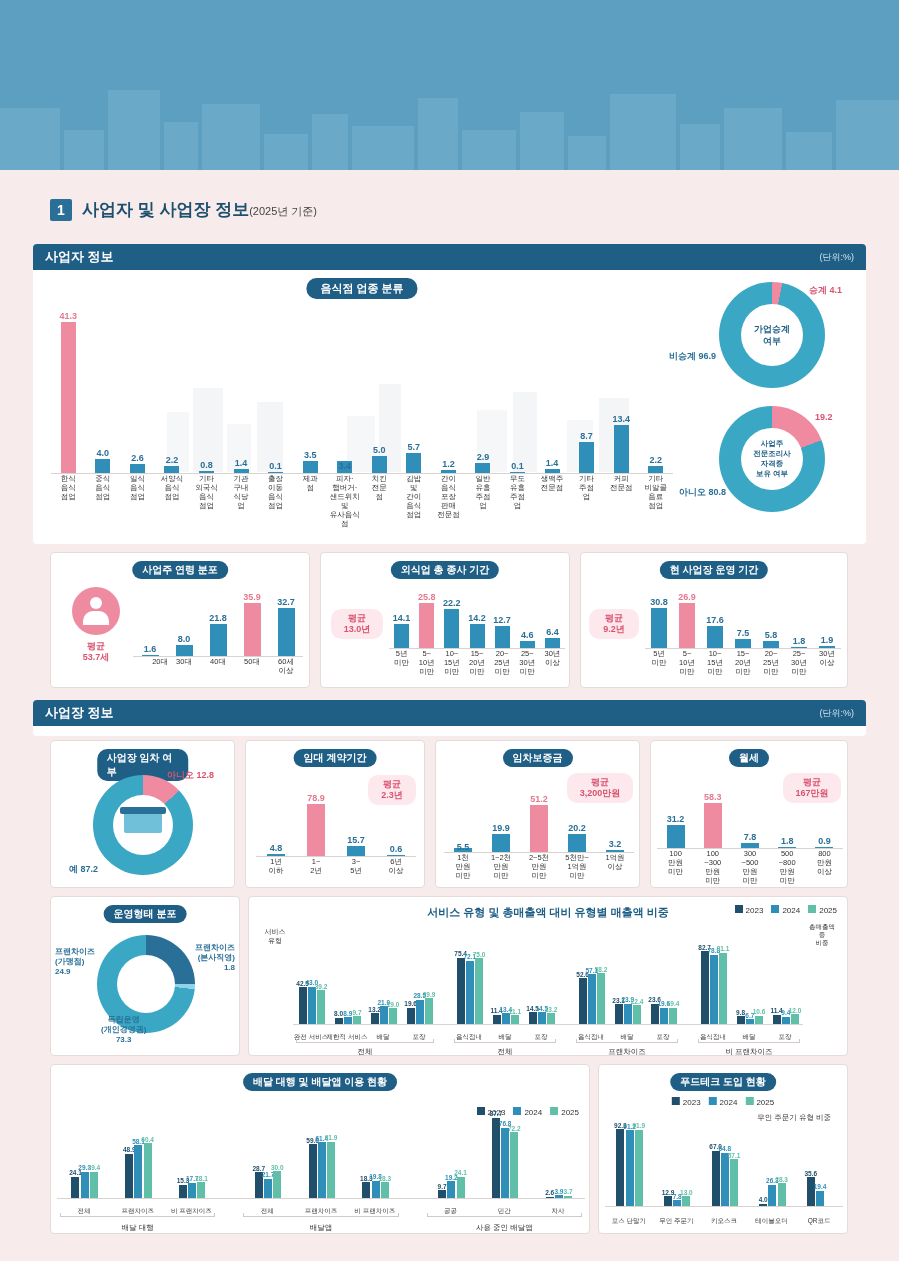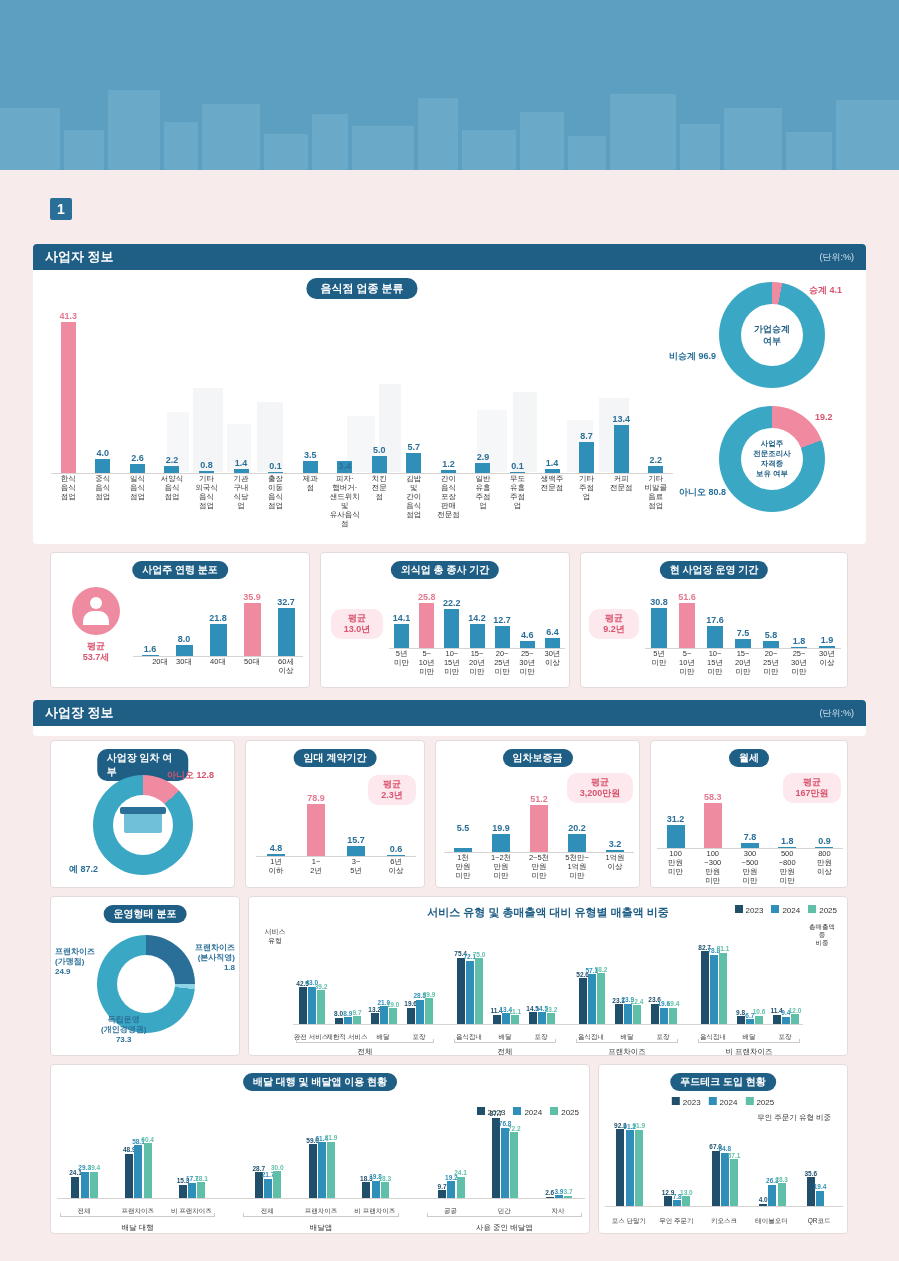--- a/index.html
+++ b/index.html
@@ -96,20 +96,23 @@
       <i style="left:610px;width:66px;height:76px"></i>
       <i style="left:680px;width:40px;height:46px"></i>
       <i style="left:724px;width:58px;height:62px"></i>
       <i style="left:786px;width:46px;height:38px"></i>
       <i style="left:836px;width:63px;height:70px"></i>
     </div>
   </div>
 
   <div class="sec-head">
     <div class="sec-num">1</div>
+    <div class="sec-title">
+      <span>사업자 및 사업장 정보</span><span class="sec-sub">(2025년 기준)</span>
+    </div>
   </div>
 
   <div class="band" style="top:244px;height:300px;">
     <div class="band-head">
       <div class="bt">사업자 정보</div>
       <div class="unit">(단위:%)</div>
     </div>
 
     <div style="position:absolute;left:14px;top:34px;width:630px;height:256px;">
       <div style="position:absolute;left:50%;top:0;transform:translateX(-50%);" class="pill">음식점 업종 분류</div>
@@ -273,21 +276,21 @@
     <div style="position:absolute;left:50%;top:8px;transform:translateX(-50%);" class="pill pill-sm">현 사업장 운영 기간</div>
     <div class="avgbox" style="position:absolute;left:8px;top:56px;width:50px;">
       <span>평균</span><br>
       <span>9.2년</span>
     </div>
     <div id="opbars" style="position:absolute;left:64px;top:30px;width:196px;height:100px;">
         <div class="bar" style="position: absolute; width: 16px; left: 6px; bottom: 34px; height: 41.0667px;"></div>
         <div class="val" style="position: absolute; width: 28px; left: 0px; bottom: 76.0667px;">30.8</div>
         <div class="cat" style="position: absolute; width: 30px; left: -1px; bottom: 0px; height: 34px;">5년<br>미만</div>
         <div class="bar pink" style="position: absolute; width: 16px; left: 34px; bottom: 34px; height: 46.4px;"></div>
-        <div class="val pink" style="position: absolute; width: 28px; left: 28px; bottom: 81.4px;">51.6</div>
+        <div class="val pink" style="position: absolute; width: 28px; left: 28px; bottom: 81.4px;">26.9</div>
         <div class="cat" style="position: absolute; width: 30px; left: 27px; bottom: 0px; height: 34px;">5~<br>10년<br>미만</div>
         <div class="bar" style="position: absolute; width: 16px; left: 62px; bottom: 34px; height: 23.4667px;"></div>
         <div class="val" style="position: absolute; width: 28px; left: 56px; bottom: 58.4667px;">17.6</div>
         <div class="cat" style="position: absolute; width: 30px; left: 55px; bottom: 0px; height: 34px;">10~<br>15년<br>미만</div>
         <div class="bar" style="position: absolute; width: 16px; left: 90px; bottom: 34px; height: 10px;"></div>
         <div class="val" style="position: absolute; width: 28px; left: 84px; bottom: 45px;">7.5</div>
         <div class="cat" style="position: absolute; width: 30px; left: 83px; bottom: 0px; height: 34px;">15~<br>20년<br>미만</div>
         <div class="bar" style="position: absolute; width: 16px; left: 118px; bottom: 34px; height: 7.73333px;"></div>
         <div class="val" style="position: absolute; width: 28px; left: 112px; bottom: 42.7333px;">5.8</div>
         <div class="cat" style="position: absolute; width: 30px; left: 111px; bottom: 0px; height: 34px;">20~<br>25년<br>미만</div>
@@ -345,21 +348,21 @@
   </div>
 
   <div class="panel" style="left:435px;top:740px;width:205px;height:148px;">
     <div style="position:absolute;left:50%;top:8px;transform:translateX(-50%);" class="pill pill-sm">임차보증금</div>
     <div class="avgbox" style="position:absolute;right:6px;top:32px;width:66px;">
       <span>평균</span><br>
       <span>3,200만원</span>
     </div>
     <div id="depbars" style="position:absolute;left:8px;top:44px;width:190px;height:98px;">
         <div class="bar" style="position: absolute; width: 18px; left: 10px; bottom: 30px; height: 5.21053px;"></div>
-        <div class="val" style="position: absolute; width: 38px; left: 0px; bottom: 50px;">5.5</div>
+        <div class="val" style="position: absolute; width: 38px; left: 0px; bottom: 31px;">5.5</div>
         <div class="cat" style="position: absolute; width: 40px; left: -1px; bottom: 0px; height: 30px;">1천<br>만원<br>미만</div>
         <div class="bar" style="position: absolute; width: 18px; left: 48px; bottom: 30px; height: 18.8526px;"></div>
         <div class="val" style="position: absolute; width: 38px; left: 38px; bottom: 49.8526px;">19.9</div>
         <div class="cat" style="position: absolute; width: 40px; left: 37px; bottom: 0px; height: 30px;">1~2천<br>만원<br>미만</div>
         <div class="bar pink" style="position: absolute; width: 18px; left: 86px; bottom: 30px; height: 48.5053px;"></div>
         <div class="val pink" style="position: absolute; width: 38px; left: 76px; bottom: 79.5053px;">51.2</div>
         <div class="cat" style="position: absolute; width: 40px; left: 75px; bottom: 0px; height: 30px;">2~5천<br>만원<br>미만</div>
         <div class="bar" style="position: absolute; width: 18px; left: 124px; bottom: 30px; height: 19.1368px;"></div>
         <div class="val" style="position: absolute; width: 38px; left: 114px; bottom: 50.1368px;">20.2</div>
         <div class="cat" style="position: absolute; width: 40px; left: 113px; bottom: 0px; height: 30px;">5천만~<br>1억원<br>미만</div>

